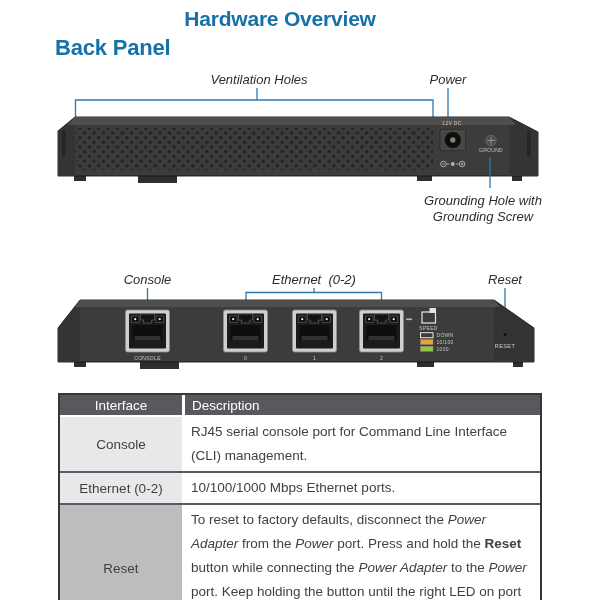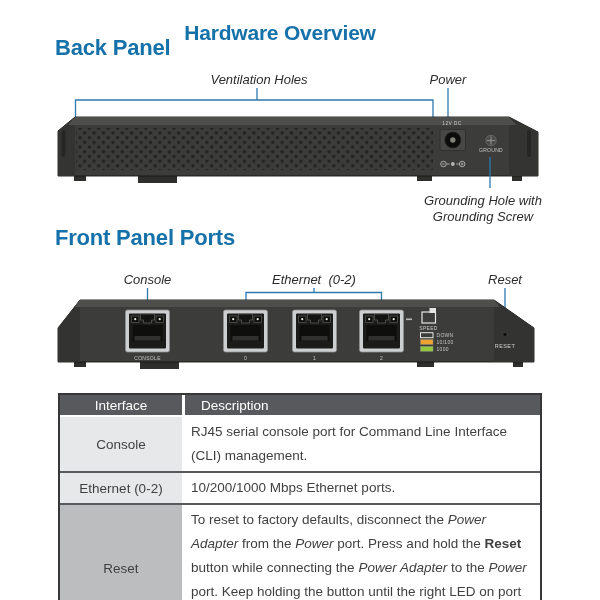--- a/index.html
+++ b/index.html
@@ -1,36 +1,36 @@
 <!DOCTYPE html>
 <html><head>
 <meta charset="utf-8">
 <style>
   html,body{margin:0;padding:0;background:#fff;}
   .canvas{position:relative;width:600px;height:600px;background:#fff;overflow:hidden;
           font-family:"Liberation Sans",sans-serif;}
-  .page-title{position:absolute;top:21px;left:0;width:560px;text-align:center;
+  .page-title{position:absolute;top:7px;left:0;width:560px;text-align:center;
               font-size:21px;font-weight:bold;color:#1571a9;letter-spacing:-.2px;}
   .section-h{position:absolute;left:55px;font-size:22px;font-weight:bold;color:#1571a9;letter-spacing:-.2px;}
   #back-h{top:35px;}
   #front-h{top:225px;}
   svg{position:absolute;left:40px;overflow:visible;}
   #back-svg{top:60px;}
   #front-svg{top:258px;}
   .callout-text{font:italic 13px "Liberation Sans",sans-serif;fill:#2c2c2e;}
   .line{stroke:#2e78ad;stroke-width:1.3;fill:none;}
   .dev-text{font:5px "Liberation Sans",sans-serif;fill:#c6c6c4;letter-spacing:.3px;}
   .dev-text-b{font:5.5px "Liberation Sans",sans-serif;fill:#cfcfcd;letter-spacing:.4px;}
   
   .ifc-table{position:absolute;left:58px;top:393px;width:480px;border:2px solid #37373a;
              background:#fff;font-size:13.5px;color:#403f41;}
   .t-head,.t-row{display:grid;grid-template-columns:122px 1fr;column-gap:3px;background:#fff;}
   .t-head > div{background:#58595c;color:#fff;min-height:20px;display:flex;align-items:center;}
   .th-i{justify-content:center;}
-  .th-d{padding-left:16px;}
+  .th-d{padding-left:7px;}
   .t-row{border-top:2px solid #595a5e;}
   .t-row.first{border-top:2px solid #ffffff;}
   .t-c1{background:#e7e8ea;display:flex;align-items:center;justify-content:center;text-align:center;}
   .t-row.hl .t-c1{background:#bcbdbf;}
   .t-c2{background:#fff;display:flex;align-items:center;padding:3px 8px 3px 6px;}
   .t-c2 .desc{width:100%;line-height:24px;}
   .r0{min-height:41px;} .r1{min-height:25px;} .r2{min-height:109px;}
   .desc i{font-style:italic;} .desc b{font-weight:bold;}
 </style>
 </head>
@@ -97,21 +97,20 @@
         <line x1="451" y1="76.5" x2="451" y2="84.5" stroke="#8f8f8d" stroke-width="1.1"></line>
       </g>
       <text x="451" y="92" text-anchor="middle" class="dev-text">GROUND</text>
     </g>
 
     <line class="line" x1="450" y1="97" x2="450" y2="128"></line>
     <text x="443" y="145" text-anchor="middle" class="callout-text">Grounding Hole with</text>
     <text x="443" y="160.5" text-anchor="middle" class="callout-text">Grounding Screw</text>
   </svg>
 
-  <div class="section-h" id="front-h">Front Panel Ports</div>
 
   <svg id="front-svg" width="530" height="120" viewBox="0 0 530 120">
     <defs>
       <g id="rj45">
         <rect x="0" y="0" width="44" height="42" rx="2" fill="#cdcfd1" stroke="#8f9092" stroke-width="0.8"></rect>
         <rect x="3.5" y="3.5" width="37" height="35" rx="1" fill="#1b1b19"></rect>
         <rect x="6" y="6" width="7.5" height="6.5" fill="#0f0f0d" stroke="#5b5b59" stroke-width="0.7"></rect>
         <circle cx="9.7" cy="9.2" r="1.1" fill="#e8e8e6"></circle>
         <rect x="30.5" y="6" width="7.5" height="6.5" fill="#0f0f0d" stroke="#5b5b59" stroke-width="0.7"></rect>
         <circle cx="34.2" cy="9.2" r="1.1" fill="#e8e8e6"></circle>
@@ -181,21 +180,21 @@
     </div>
     <div class="t-row first r0">
       <div class="t-c1">Console</div>
       <div class="t-c2">
           <div class="desc"><span>RJ45 serial console port for Command Line Interface (CLI) management.</span></div>
         </div>
     </div>
     <div class="t-row r1">
       <div class="t-c1">Ethernet (0-2)</div>
       <div class="t-c2">
-          <div class="desc"><span>10/200/1000 Mbps Ethernet ports.</span></div>
+          <div class="desc"><span>10/100/1000 Mbps Ethernet ports.</span></div>
         </div>
     </div>
     <div class="t-row hl r2">
       <div class="t-c1">Reset</div>
       <div class="t-c2">
           <div class="desc"><span>To reset to factory defaults, disconnect the </span><i>Power Adapter</i><span> from the </span><i>Power</i><span> port. Press and hold the </span><b>Reset</b><span> button while connecting the </span><i>Power Adapter</i><span> to the </span><i>Power</i><span> port. Keep holding the button until the right LED on port 2 starts flashing and then stops after a few seconds.</span></div>
         </div>
     </div>
   </div>
 

